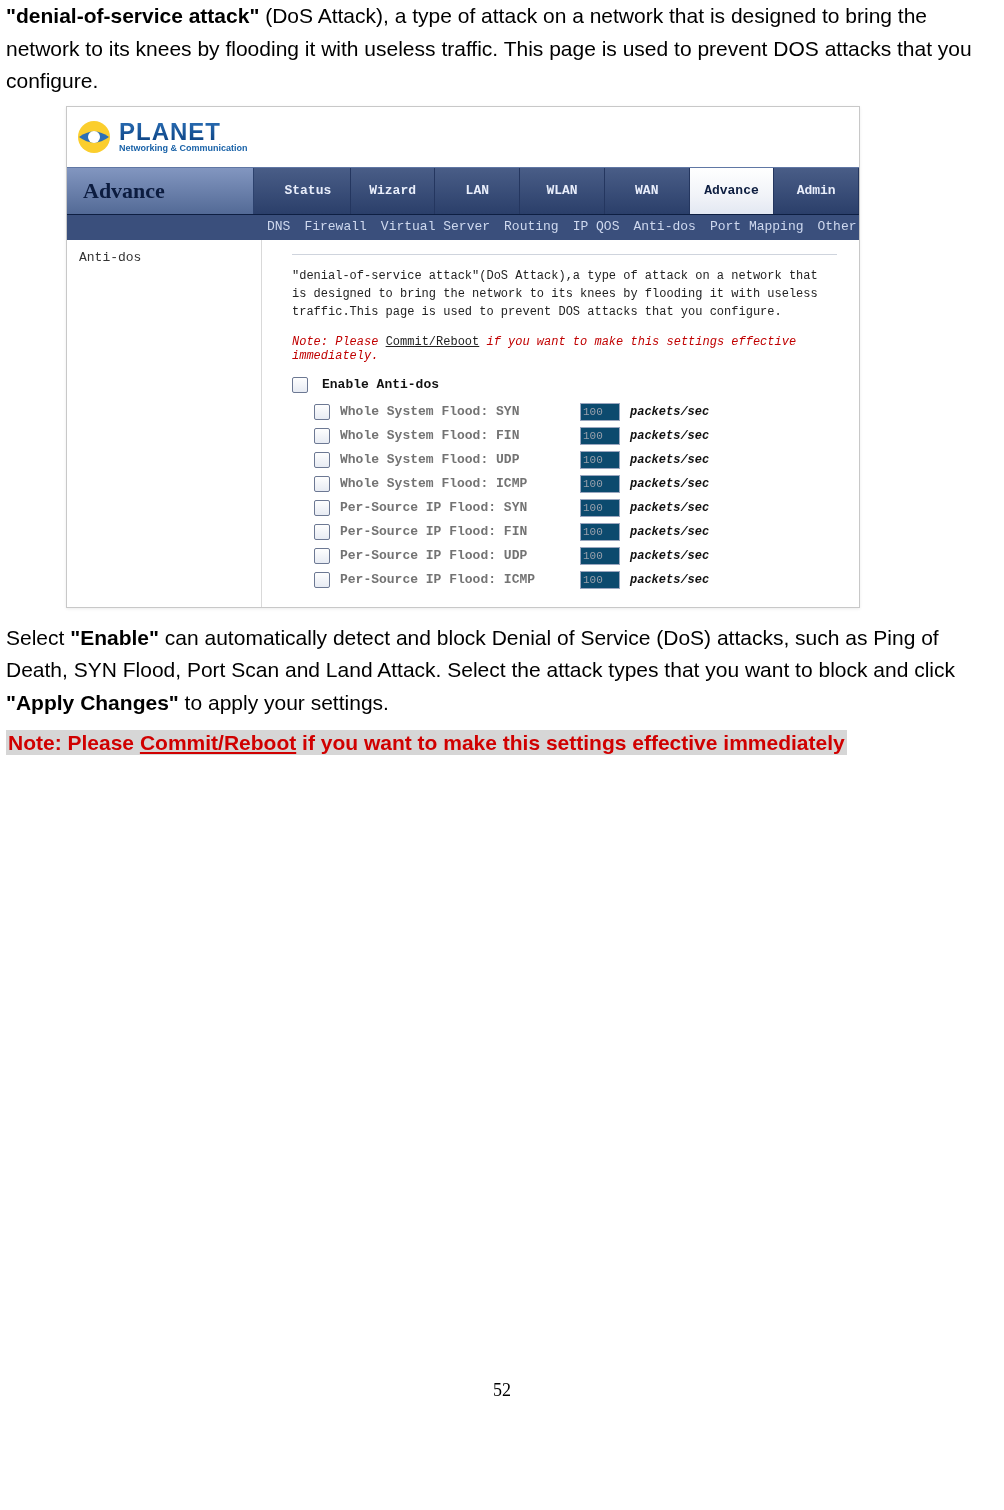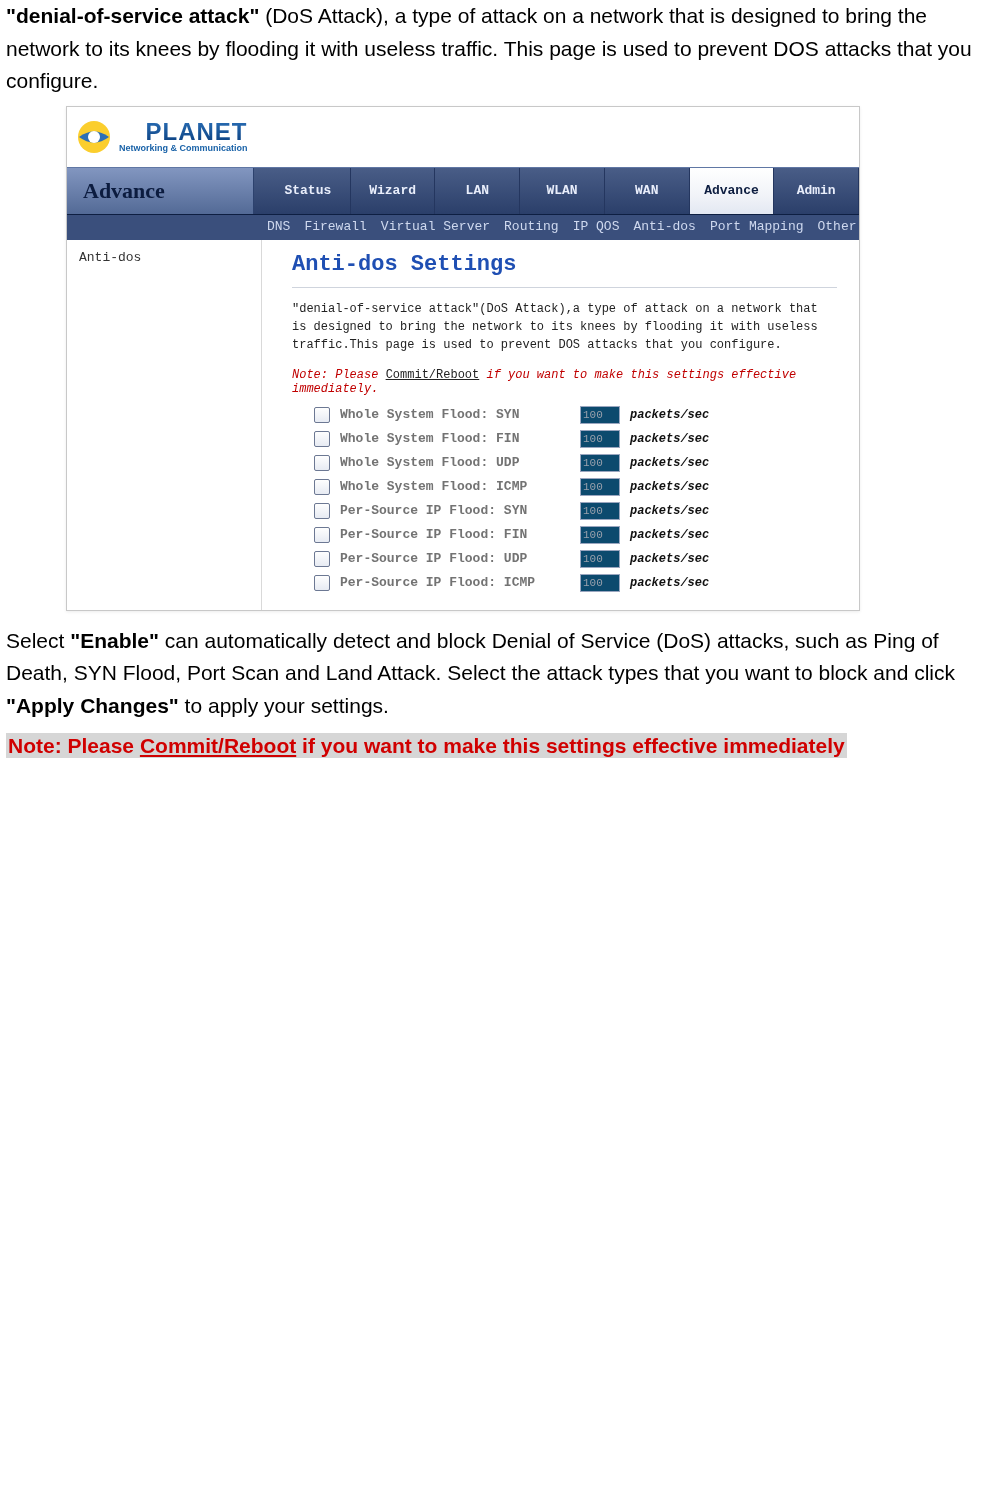--- a/index.html
+++ b/index.html
@@ -37,21 +37,21 @@
     background: #ffffff;
   }
   .logo-row {
     height: 48px;
     display: flex;
     align-items: center;
     gap: 8px;
     padding: 6px 10px 0 10px;
   }
   .logo-row svg { flex: 0 0 auto; }
-  .logo-text-stack { display: flex; flex-direction: column; line-height: 1; text-align: right; }
+  .logo-text-stack { display: flex; flex-direction: column; line-height: 1; }
   .logo-brand {
     font-family: Arial, sans-serif;
     font-weight: 900;
     font-size: 24px;
     letter-spacing: 1px;
     background: linear-gradient(#2a6eb5, #0a3f7f);
     -webkit-background-clip: text;
     background-clip: text;
     color: transparent;
   }
@@ -252,27 +252,30 @@
       <span>Anti-dos</span>
       <span>Port Mapping</span>
       <span>Other</span>
     </div>
 
     <div class="body-row">
       <div class="side-col">
         <span>Anti-dos</span>
       </div>
       <div class="main-col">
-        <div class="settings-title">Anti-dos Settings</div>
         <div class="settings-rule"></div>
         <div class="settings-desc">"denial-of-service attack"(DoS Attack),a type of attack on a network that is designed to bring the network to its knees by flooding it with useless traffic.This page is used to prevent DOS attacks that you configure.</div>
         <div class="note-line">
           <span>Note: Please </span><span class="u2">Commit/Reboot</span><span> if you want to make this settings effective immediately.</span>
         </div>
 
+        <div class="enable-row">
+          <span class="cb"></span>
+          <span>Enable Anti-dos</span>
+        </div>
 
         <div class="opt-list" id="opt-list">
             <div class="opt-row">
               <span class="cb"></span>
               <span class="opt-lbl">Whole System Flood: SYN</span>
               <input class="txt" type="text" disabled="" value="100" style="">
               <span class="unit">packets/sec</span>
             </div>
             <div class="opt-row">
               <span class="cb"></span>
@@ -324,13 +327,14 @@
   <p class="para">
     <span>Select </span><span class="bold">"Enable"</span><span> can automatically detect and block Denial of Service (DoS) attacks, such as Ping of Death, SYN Flood, Port Scan and Land Attack. Select the attack types that you want to block and click </span><span class="bold">"Apply Changes"</span><span> to apply your settings.</span>
   </p>
 
   <p class="para">
     <span class="bold red hl">
       <span>Note: Please </span><span class="u">Commit/Reboot</span><span> if you want to make this settings effective immediately</span>
     </span>
   </p>
 
+  <div class="footer-num">52</div>
 </div>
 
 </body></html>

